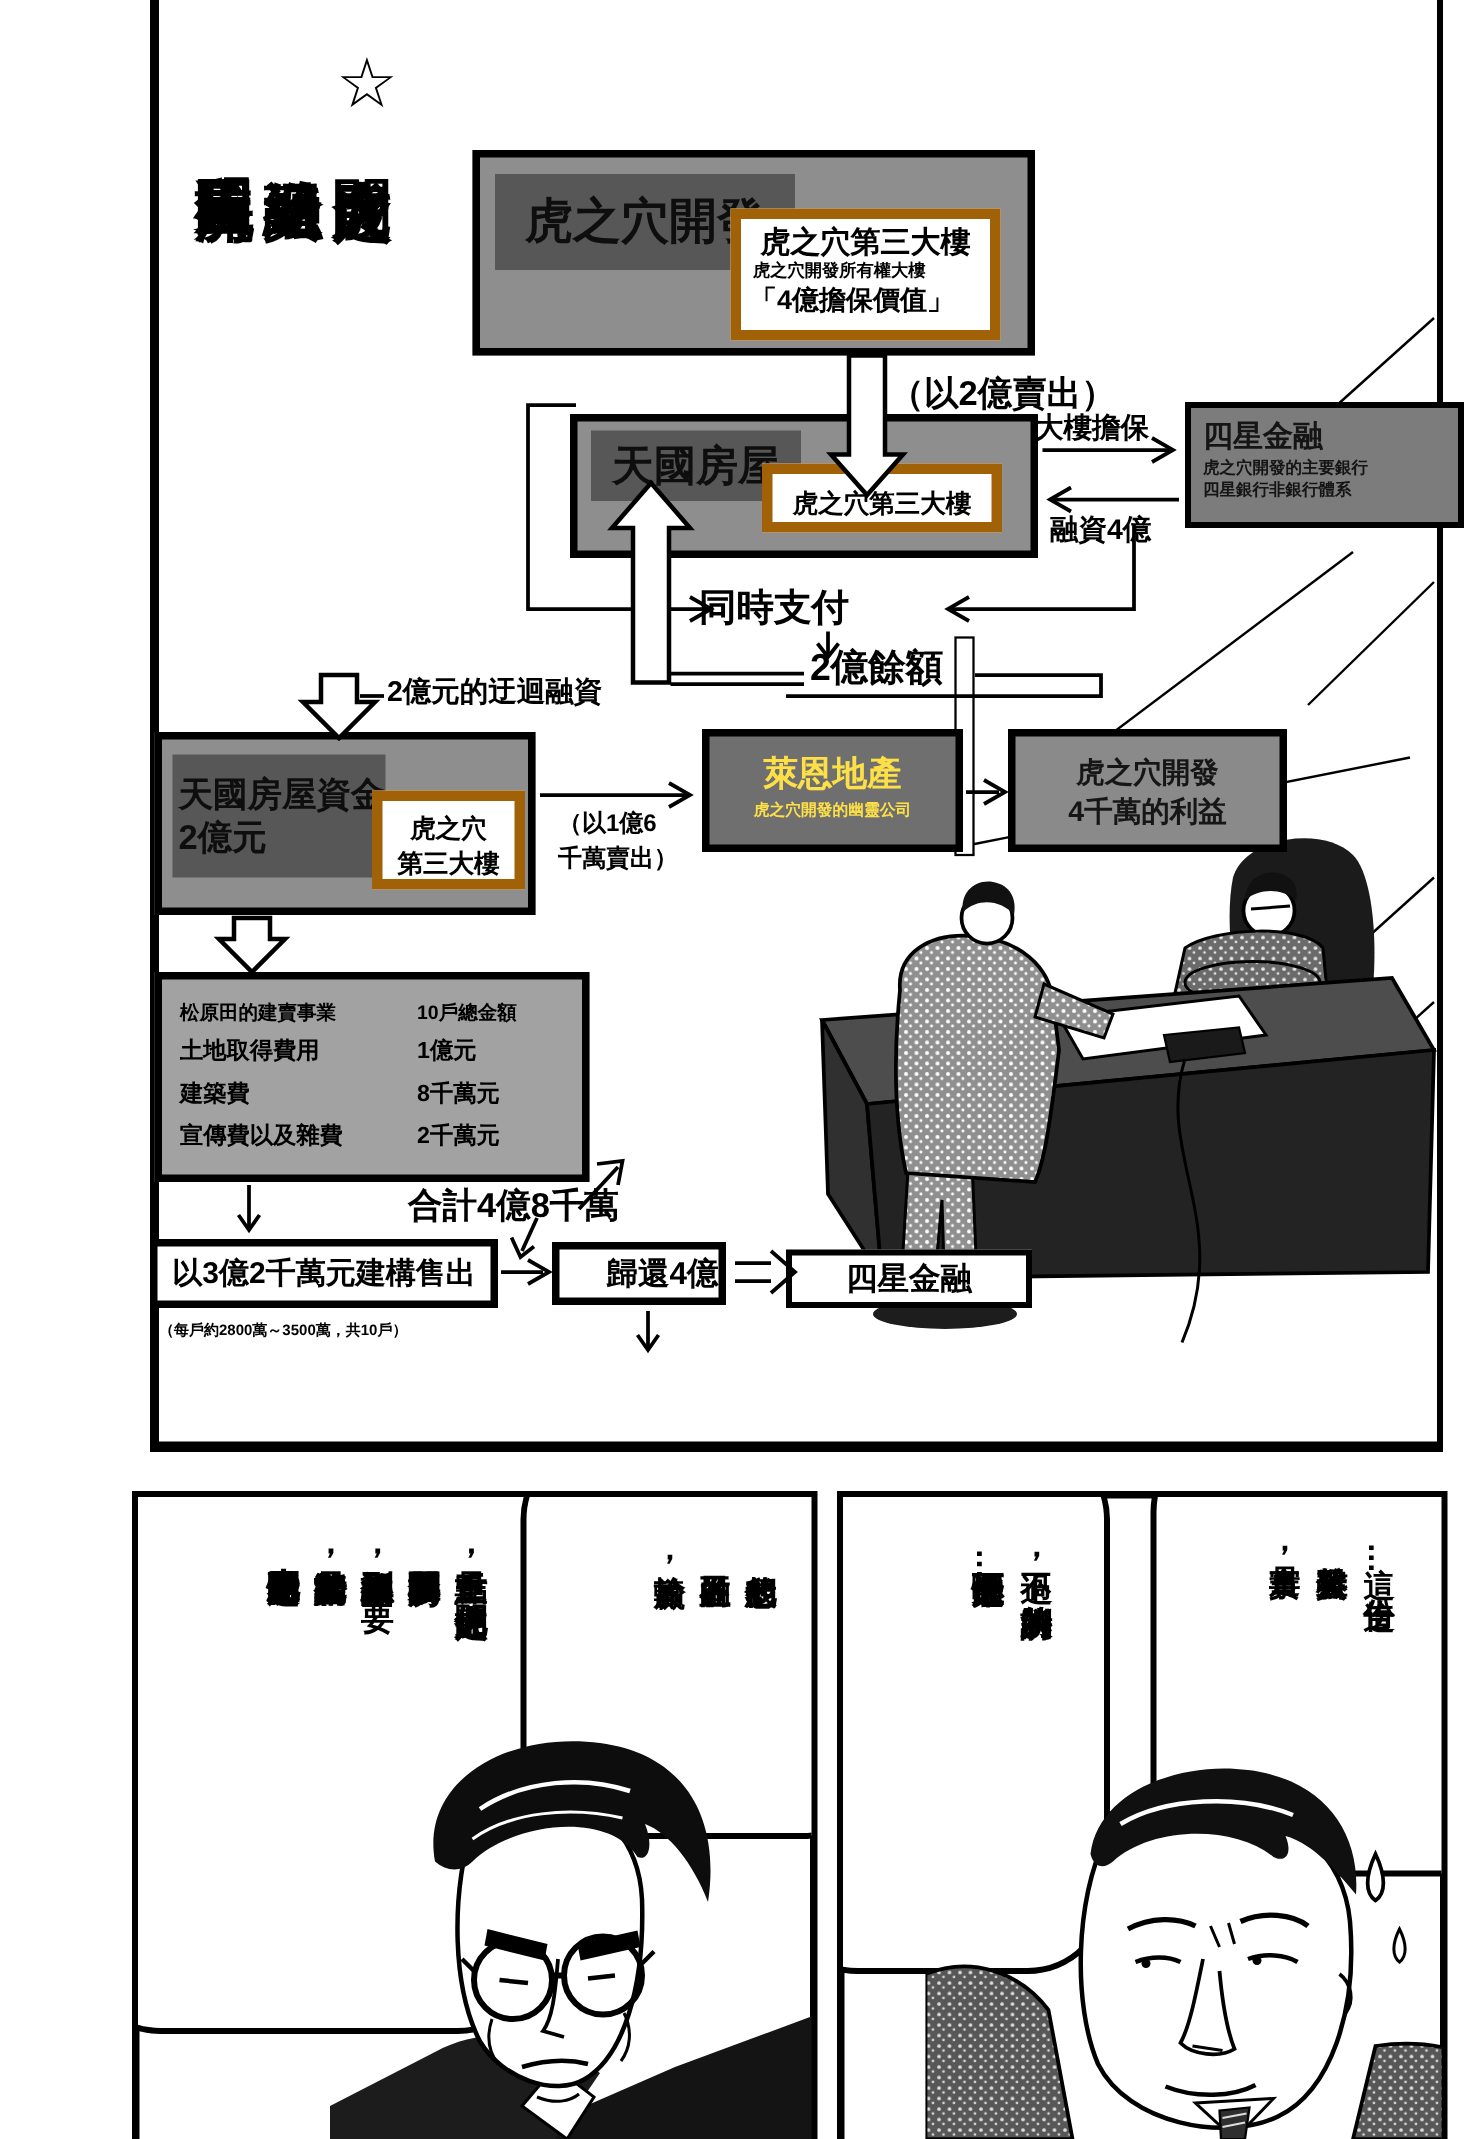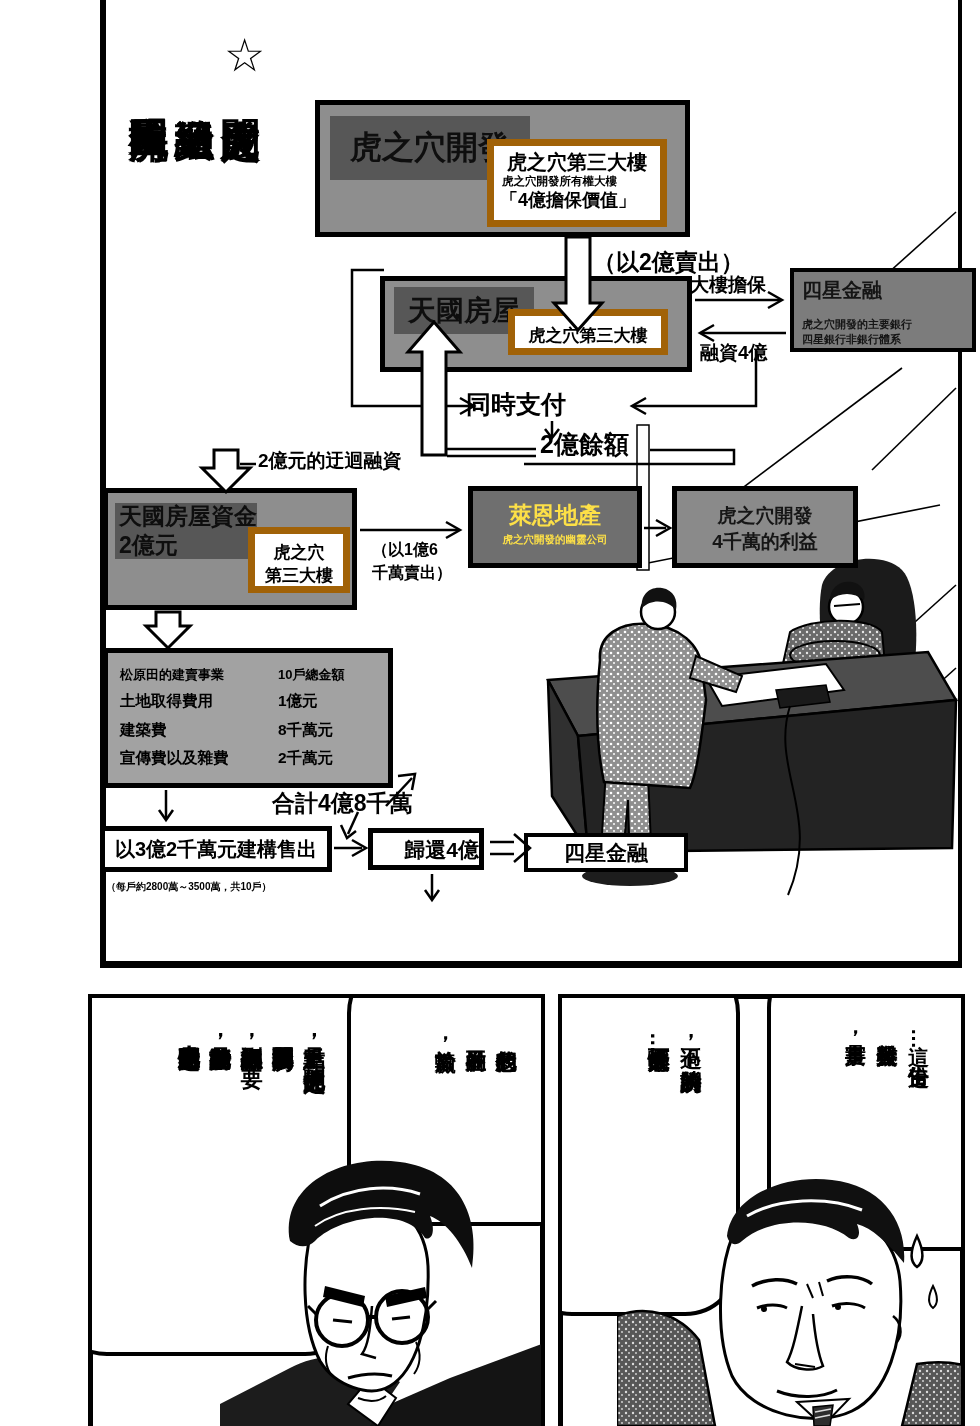--- a/index.html
+++ b/index.html
@@ -108,32 +108,32 @@
   <div class="box greybox" style="left:380px;top:276px;width:312px;height:96px;"></div>
   <div class="darklabel" style="left:394px;top:287px;width:140px;height:47px;font-size:28px;">
     <span>天國房屋</span>
   </div>
   <div class="whitecard" style="left:508px;top:309px;width:160px;height:46px;font-size:17px;line-height:40px;">
     <span>虎之穴第三大樓</span>
   </div>
 
   <div class="box" style="left:790px;top:268px;width:186px;height:84px;background:#7c7c7c;border-width:4px;padding:5px 8px;color:#151515;">
     <div style="font-size:20px;font-weight:bold;">四星金融</div>
-    <div style="font-size:11px;font-weight:bold;line-height:1.35;margin-top:13px;">虎之穴開發的主要銀行</div>
+    <div style="font-size:11px;font-weight:bold;line-height:1.35;margin-top:1px;">虎之穴開發的主要銀行</div>
     <div style="font-size:11px;font-weight:bold;line-height:1.35;">四星銀行非銀行體系</div>
   </div>
 
   <div class="lbl" style="left:690px;top:272px;font-size:19px;">大樓擔保</div>
   <div class="lbl" style="left:700px;top:340px;font-size:19px;">融資4億</div>
   <div class="lbl" style="left:466px;top:388px;font-size:25px;">同時支付</div>
   <div class="lbl" style="left:540px;top:428px;font-size:25px;">2億餘額</div>
   <div class="lbl" style="left:258px;top:448px;font-size:19px;">2億元的迂迴融資</div>
 
   <div class="box greybox" style="left:103px;top:488px;width:254px;height:122px;"></div>
-  <div class="darklabel" style="left:115px;top:503px;width:138px;height:56px;font-size:23px;line-height:1.25;justify-content:flex-start;padding-left:4px;text-align:left;">
+  <div class="darklabel" style="left:115px;top:503px;width:138px;height:82px;font-size:23px;line-height:1.25;justify-content:flex-start;padding-left:4px;text-align:left;">
     <span>天國房屋資金2億元</span>
   </div>
   <div class="whitecard" style="left:248px;top:527px;width:102px;height:66px;padding-top:8px;">
     <div style="font-size:17px;line-height:1.35;">虎之穴</div>
     <div style="font-size:17px;line-height:1.35;">第三大樓</div>
   </div>
 
   <div class="lbl" style="left:372px;top:538px;font-size:16px;line-height:1.45;">
     <div>（以1億6</div>
     <div>千萬賣出）</div>

